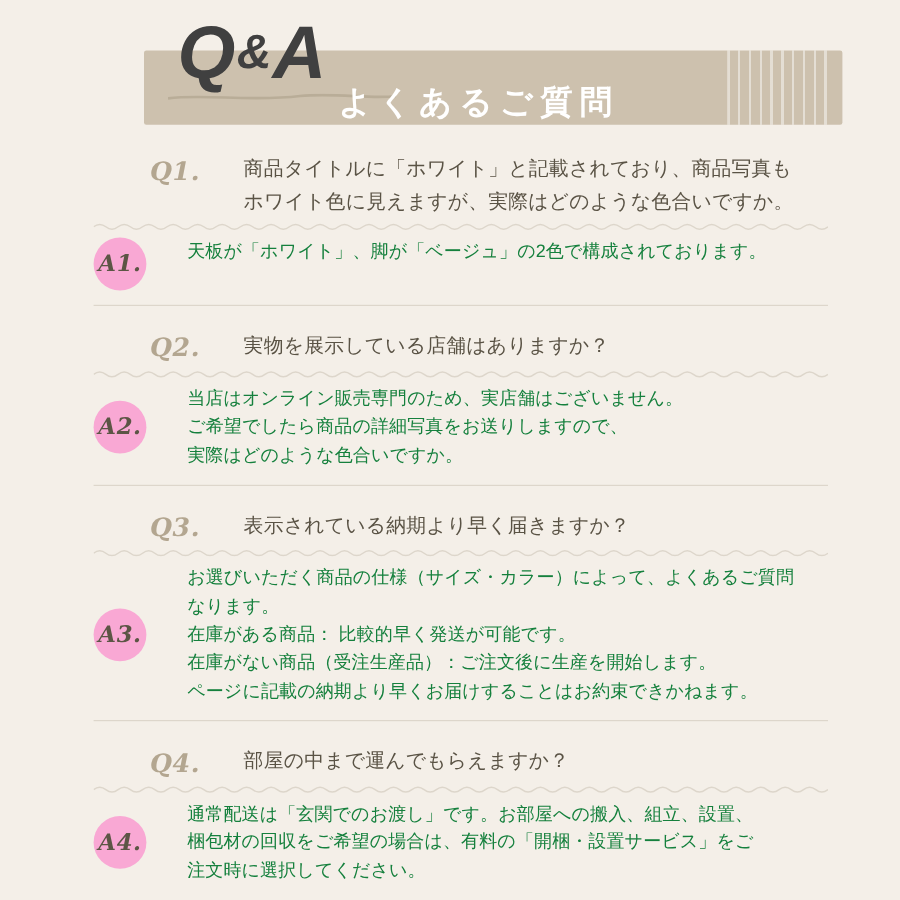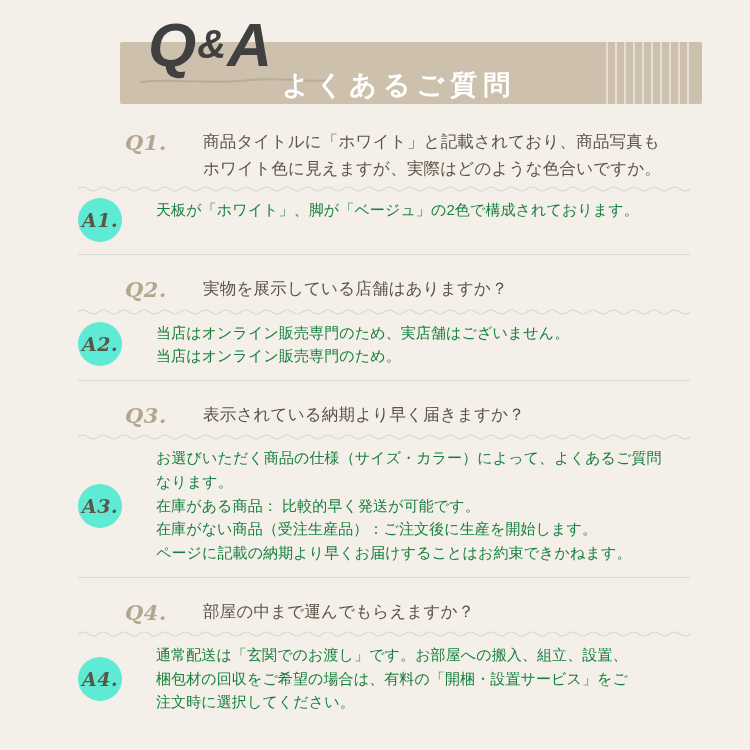--- a/index.html
+++ b/index.html
@@ -133,21 +133,21 @@
     flex: 0 0 62px;
     display: flex;
     align-items: center;
     justify-content: flex-start;
     align-self: center;
   }
   .a-circle {
     width: 44px;
     height: 44px;
     border-radius: 50%;
-    background: #5eead4;
+    background: #f9a8d4;
     display: flex;
     align-items: center;
     justify-content: center;
     font-family: "DejaVu Serif", serif;
     font-style: italic;
     font-weight: 700;
     font-size: 19px;
     color: #5c5545;
     letter-spacing: 0.5px;
   }
@@ -238,21 +238,22 @@
       </div>
       <svg class="wave" viewBox="0 0 600 7" preserveAspectRatio="none">
         <path d="M0,4 Q5,0 10,4 T20,4 T30,4 T40,4 T50,4 T60,4 T70,4 T80,4 T90,4 T100,4 T110,4 T120,4 T130,4 T140,4 T150,4 T160,4 T170,4 T180,4 T190,4 T200,4 T210,4 T220,4 T230,4 T240,4 T250,4 T260,4 T270,4 T280,4 T290,4 T300,4 T310,4 T320,4 T330,4 T340,4 T350,4 T360,4 T370,4 T380,4 T390,4 T400,4 T410,4 T420,4 T430,4 T440,4 T450,4 T460,4 T470,4 T480,4 T490,4 T500,4 T510,4 T520,4 T530,4 T540,4 T550,4 T560,4 T570,4 T580,4 T590,4 T600,4" fill="none" stroke="#ddd6cb" stroke-width="1.2"></path>
       </svg>
       <div class="row a-row">
         <div class="a-label-wrap">
           <div class="a-circle">A2.</div>
         </div>
         <div class="a-text">
           <span class="line">当店はオンライン販売専門のため、実店舗はございません。</span>
-          <span class="line">当店はオンライン販売専門のため。</span>
+          <span class="line">ご希望でしたら商品の詳細写真をお送りしますので、</span>
+          <span class="line">実際はどのような色合いですか。</span>
         </div>
       </div>
       <div class="qa-sep"></div>
     </div>
 
     <div class="qa-block">
       <div class="row q-row">
         <div class="q-label">Q3.</div>
         <div class="q-text">
           <span class="line">表示されている納期より早く届きますか？</span>

